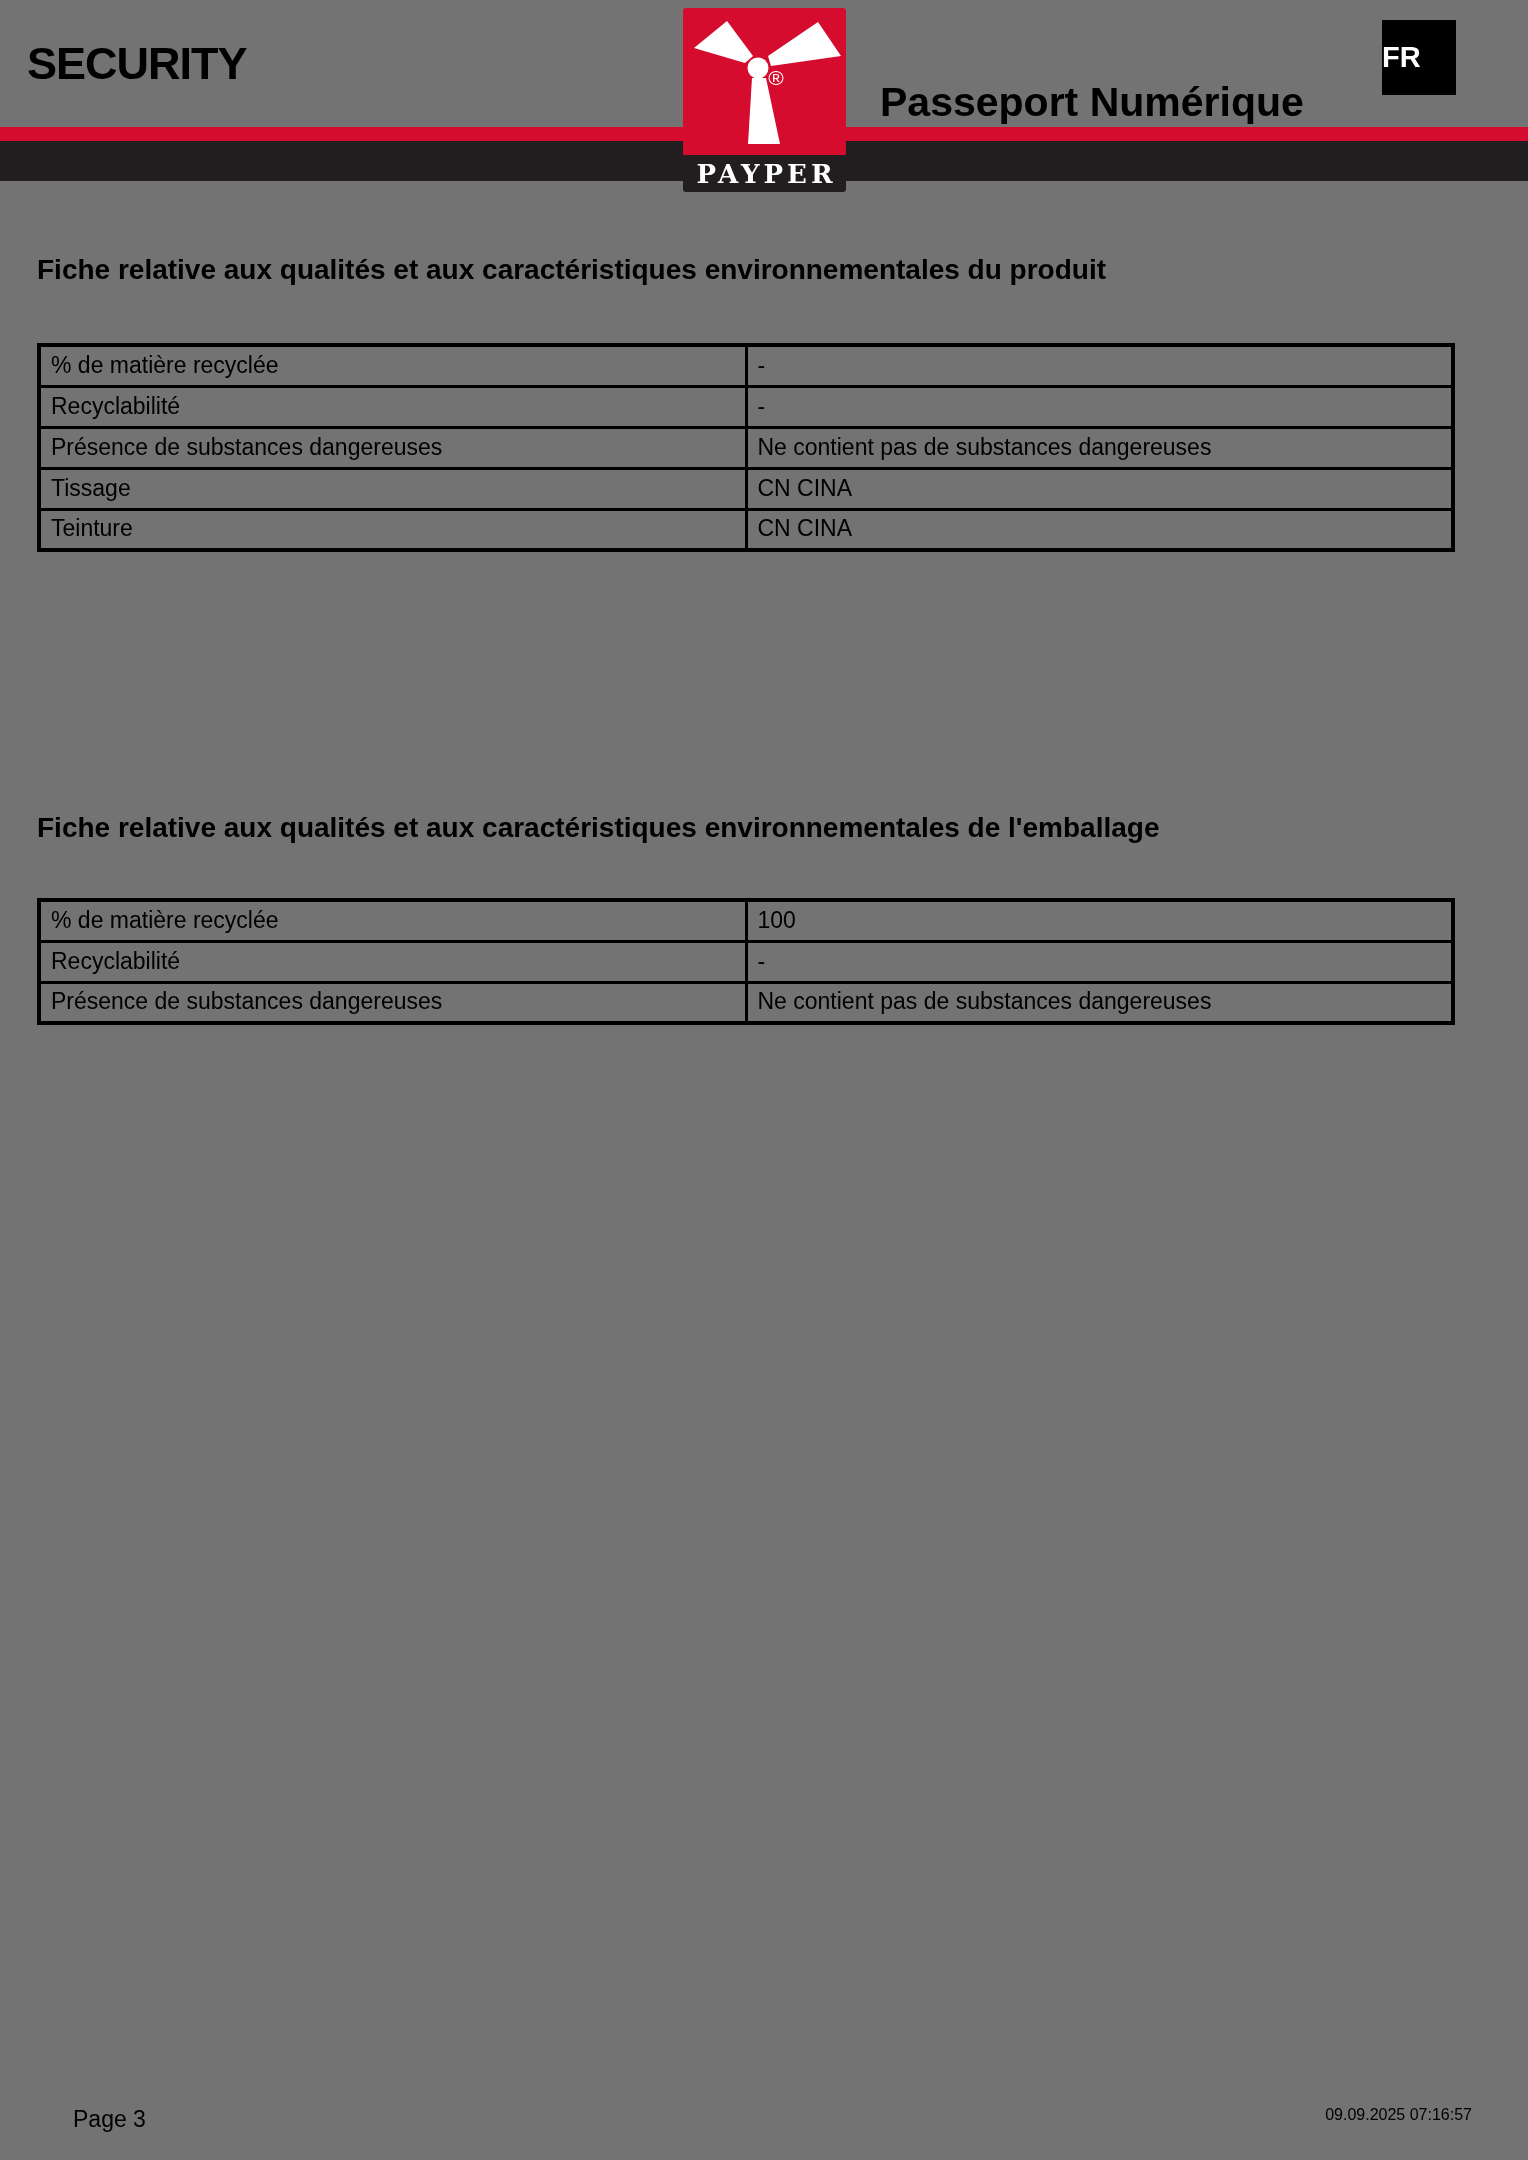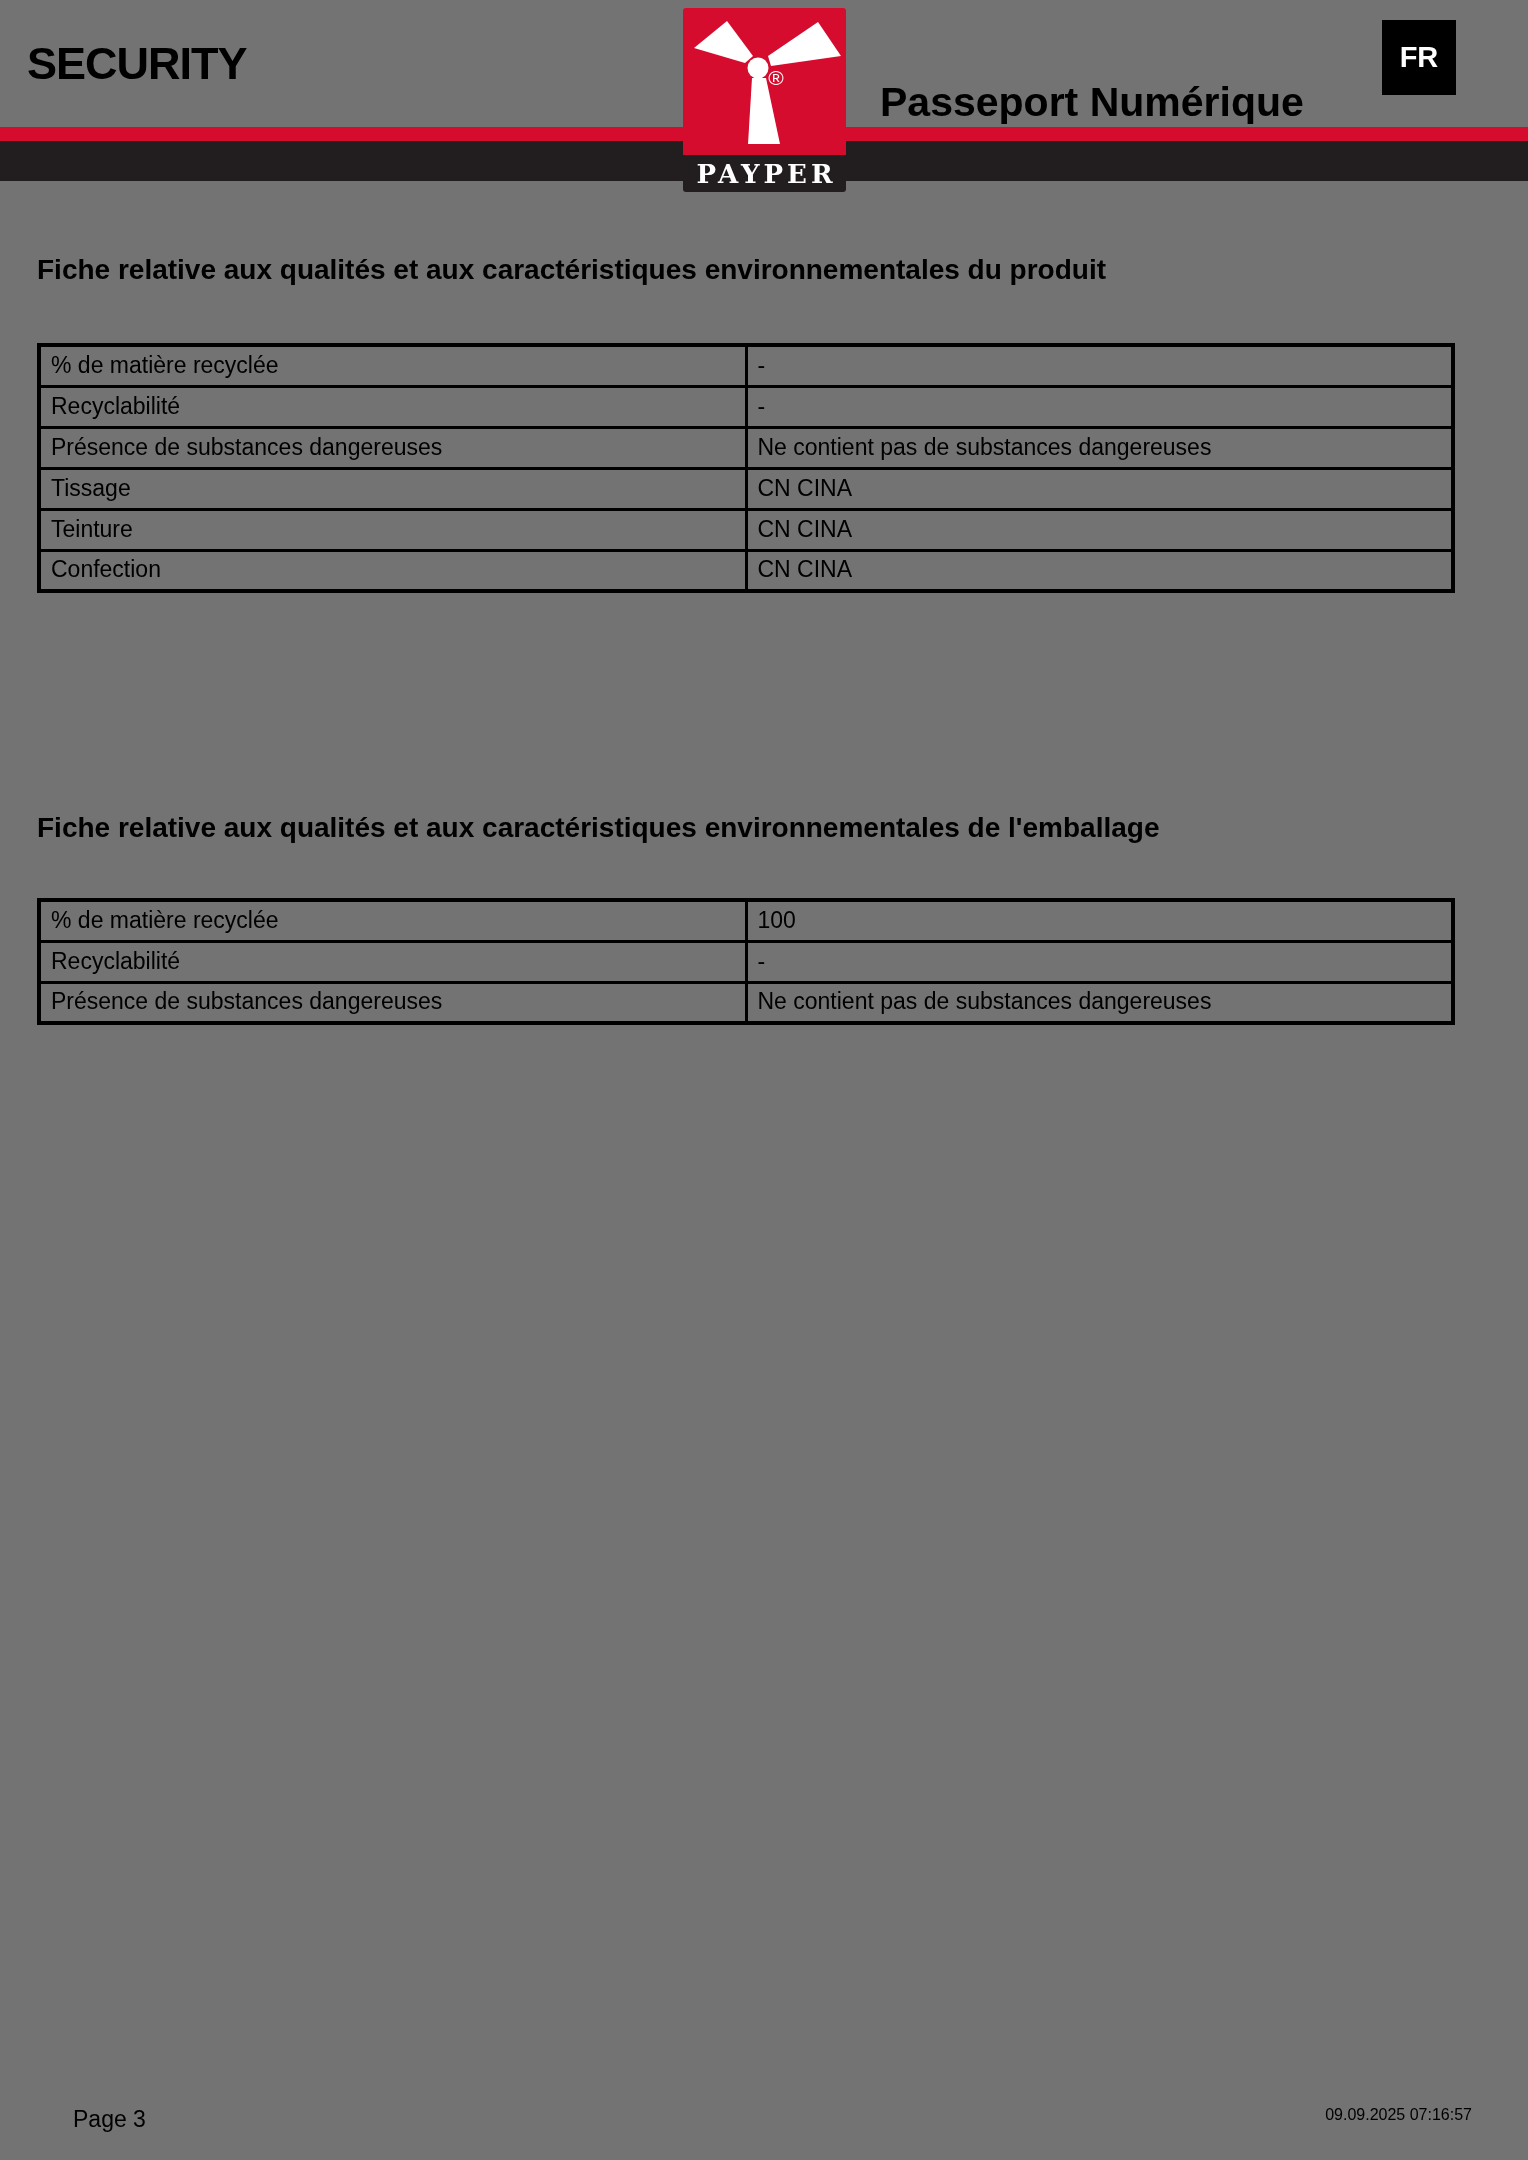--- a/index.html
+++ b/index.html
@@ -42,21 +42,20 @@
   .lang-badge {
     position: absolute;
     left: 1382px; top: 20px;
     width: 74px; height: 75px;
     background: #000000;
     color: #ffffff;
     font-size: 29px;
     font-weight: 700;
     display: flex;
     align-items: center;
-    justify-content: center;
   }
 
   
   .logo {
     position: absolute;
     left: 683px; top: 8px;
     width: 163px;
     border-radius: 3px;
     overflow: hidden;
   }
@@ -173,24 +172,20 @@
         <td>Ne contient pas de substances dangereuses</td>
       </tr>
       <tr>
         <td>Tissage</td>
         <td>CN CINA</td>
       </tr>
       <tr>
         <td>Teinture</td>
         <td>CN CINA</td>
       </tr>
-      <tr>
-        <td>Confection</td>
-        <td>CN CINA</td>
-      </tr>
     </tbody>
   </table>
 
   <div class="section-title second">Fiche relative aux qualités et aux caractéristiques environnementales de l'emballage</div>
 
   <table class="datasheet second">
     <tbody>
       <tr>
         <td>% de matière recyclée</td>
         <td>100</td>

